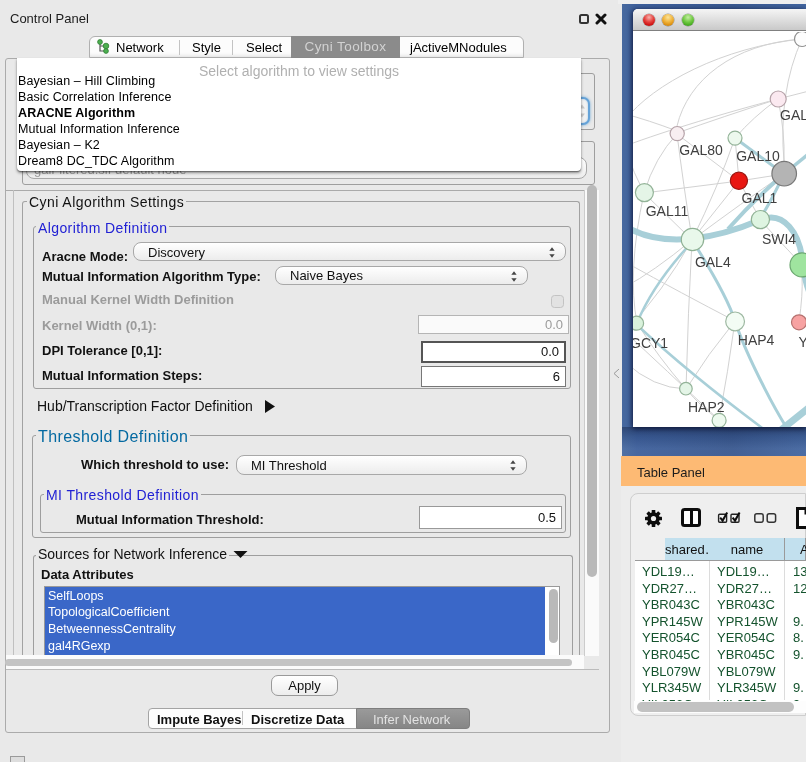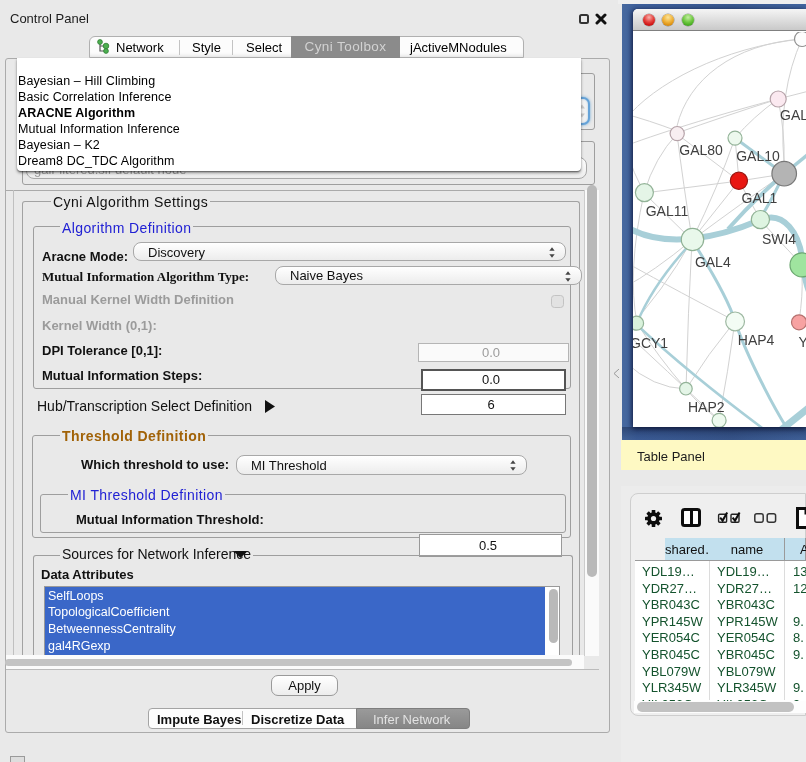--- a/index.html
+++ b/index.html
@@ -10,41 +10,41 @@
 
 #ctitle { left:10px; top:11px; font-size:13px; color:#1c1c1c; }
 #floatbtn { left:579px; top:14px; width:10px; height:10px; border:2px solid #333; border-radius:2.5px; }
 #tabstrip { left:89px; top:36px; width:435px; height:22px; background:#fcfcfc; border:1px solid #b0b0b0; border-radius:6px 6px 0 0; box-shadow:inset 0 -4px 5px -4px rgba(0,0,0,0.18); }
 .tsep { top:40px; width:1px; height:15px; background:#c3c3c3; }
 #seltab { left:291px; top:36px; width:109px; height:22px; background:#8b8b8b; font-size:13.5px; letter-spacing:0.4px; color:#d2d2d2; text-align:center; line-height:22px; }
 
 #panel { left:5px; top:58px; width:605px; height:675px; border:1px solid #ababab; border-radius:3px; background:#e9e9e9; }
 
 .grp { border:1px solid #9e9e9e; border-radius:3px; }
-.gtitle { font-size:13px; background:#e9e9e9; padding:0 2px;margin-left:24px; }
+.gtitle { font-size:13px; background:#e9e9e9; padding:0 2px; }
 
 .lbl { font-size:13px; color:#111; font-weight:bold; }
 .combo { border:1px solid #a8a8a8; border-radius:8px; background:linear-gradient(#ffffff,#ececec); font-size:13px; color:#111; }
 .spin { position:absolute; right:9px; top:3px; width:8px; height:13px; }
-.field { border:1px solid #999; background:#fff; font-size:13px; color:#111; text-align:center; padding-right:5px;margin-top:28px; }
+.field { border:1px solid #999; background:#fff; font-size:13px; color:#111; text-align:right; padding-right:5px; }
 
 #popup { left:17px; top:58px; width:564px; height:113px; background:#fff; border-radius:0 0 4px 4px; box-shadow:0 2px 3px rgba(0,0,0,0.42), 0 1px 1px rgba(0,0,0,0.3); z-index:50; }
 #popup .prompt { position:absolute; top:5px; width:100%; text-align:center; color:#b0b0b0; font-size:14px; }
 .pitem { position:absolute; left:1px; font-size:12.5px; letter-spacing:0.1px; color:#000; white-space:nowrap; }
 
 .sbthumb { background:#b9b9b9; border-radius:5px; }
 
 #btabs { left:148px; top:708px; width:322px; height:21px; background:#fdfdfd; border:1px solid #a4a4a4; border-radius:4px; font-size:13px; }
 
 #bluetop { left:618px; top:0; width:188px; height:4px; background:#efefef; }
 #blue { left:622px; top:4px; width:184px; height:452px; background:linear-gradient(90deg,#47699f 0%,#3d5f9b 8%,#39588f 60%,#42659f 100%); }
 #macwin { left:633px; top:9px; width:173px; height:418px; background:#fff; border-radius:5px 0 0 0; box-shadow:-2px 0 4px rgba(0,0,30,0.35), 0 2px 5px rgba(0,0,30,0.55); }
 #mactb { left:0; top:0; width:173px; height:22px; background:linear-gradient(#f5f5f5,#c9c9c9); border-bottom:1px solid #808080; border-radius:5px 0 0 0; }
 .tl { top:5px; width:12px; height:12px; border-radius:50%; box-shadow:0 0 0 0.5px rgba(80,80,80,0.55); }
-#tpband { left:621px; top:440px; width:185px; height:30px; background:#fef9c3; }
+#tpband { left:621px; top:456px; width:185px; height:30px; background:#fdba74; }
 #tpband span { position:absolute; left:16px; top:9px; font-size:13px; color:#1c1c1c; }
 #tparea { left:621px; top:486px; width:185px; height:276px; background:#ececec; }
 #tbox { left:630px; top:493px; width:176px; height:223px; background:#efefef; border:1px solid #cecece; border-radius:8px 0 0 8px; }
 .hcell { top:538px; height:23px; background:#c2e0ee; border-right:1px solid #9a9a9a; font-size:13px; color:#111; text-align:center; line-height:23px; }
 .trow { font-size:13px; color:#14532d; white-space:nowrap; }
 </style>
 </head>
 <body>
 
 <div class="abs" id="ctitle">Control Panel</div>
@@ -91,44 +91,44 @@
 <div class="abs gtitle" style="left:36px;top:220px;color:#2121d4;font-size:14px;letter-spacing:0.4px;">Algorithm Definition</div>
 
 <div class="abs lbl" style="left:42px;top:249px;">Aracne Mode:</div>
 <div class="abs combo" style="left:133px;top:242px;width:433px;height:19px;">
     <span style="position:absolute;left:14px;top:2px;font-size:13px;">Discovery</span>
     <svg class="spin" width="9" height="13" viewBox="0 0 9 13">
       <path d="M4.5 0.5 L7.5 4.5 H1.5 Z" fill="#444"></path>
       <path d="M4.5 12.5 L7.5 8.5 H1.5 Z" fill="#444"></path>
     </svg>
   </div>
-<div class="abs lbl" style="left:42px;top:269px;font-family:Liberation Serif, serif;">Mutual Information Algorithm Type:</div>
-<div class="abs combo" style="left:275px;top:266px;width:307px;height:19px;">
+<div class="abs lbl" style="left:42px;top:269px;">Mutual Information Algorithm Type:</div>
+<div class="abs combo" style="left:275px;top:266px;width:253px;height:19px;">
     <span style="position:absolute;left:14px;top:1px;font-size:13px;">Naive Bayes</span>
     <svg class="spin" width="9" height="13" viewBox="0 0 9 13">
       <path d="M4.5 0.5 L7.5 4.5 H1.5 Z" fill="#444"></path>
       <path d="M4.5 12.5 L7.5 8.5 H1.5 Z" fill="#444"></path>
     </svg>
   </div>
 <div class="abs lbl" style="left:42px;top:292px;color:#9b9b9b;">Manual Kernel Width Definition</div>
 <div class="abs" style="left:551px;top:295px;width:13px;height:13px;border:1px solid #c3c3c3;border-radius:3.5px;background:#e2e2e2;"></div>
 <div class="abs lbl" style="left:42px;top:318px;color:#9b9b9b;">Kernel Width (0,1):</div>
 <div class="abs field" style="left:418px;top:315px;width:151px;height:19px;color:#9b9b9b;border-color:#b5b5b5;background:#fafafa;line-height:17px;">0.0</div>
 <div class="abs lbl" style="left:42px;top:343px;">DPI Tolerance [0,1]:</div>
 <div class="abs field" style="left:421px;top:341px;width:145px;height:22px;border:2px solid #555;line-height:18px;">0.0</div>
 <div class="abs lbl" style="left:42px;top:367.5px;">Mutual Information Steps:</div>
 <div class="abs field" style="left:421px;top:366px;width:145px;height:21px;border-color:#777;line-height:19px;">6</div>
 
-<div class="abs" style="left:37px;top:398px;font-size:14px;color:#111;">Hub/Transcription Select Definition</div>
+<div class="abs" style="left:37px;top:398px;font-size:14px;color:#111;">Hub/Transcription Factor Definition</div>
 <svg class="abs" style="left:263px;top:399px;" width="14" height="15">
     <path d="M2 1 L12 7.5 L2 14 Z" fill="#111"></path>
   </svg>
 
 <div class="abs grp" style="left:32px;top:435px;width:539px;height:103px;"></div>
-<div class="abs gtitle" style="left:36px;top:428px;color:#a16207;font-size:14px;letter-spacing:0.4px;font-weight:bold;">Threshold Definition</div>
+<div class="abs gtitle" style="left:36px;top:428px;color:#0369a1;font-size:16px;letter-spacing:0.4px;">Threshold Definition</div>
 <div class="abs lbl" style="left:81px;top:457px;">Which threshold to use:</div>
 <div class="abs combo" style="left:236px;top:455px;width:291px;height:20px;">
     <span style="position:absolute;left:14px;top:2px;font-size:13px;">MI Threshold</span>
     <svg class="spin" width="9" height="13" viewBox="0 0 9 13">
       <path d="M4.5 0.5 L7.5 4.5 H1.5 Z" fill="#444"></path>
       <path d="M4.5 12.5 L7.5 8.5 H1.5 Z" fill="#444"></path>
     </svg>
   </div>
 <div class="abs grp" style="left:40px;top:494px;width:526px;height:39px;"></div>
 <div class="abs gtitle" style="left:44px;top:487px;color:#2121d4;font-size:14px;letter-spacing:0.4px;">MI Threshold Definition</div>
@@ -160,20 +160,21 @@
 <div class="abs" style="left:356px;top:708px;width:114px;height:21px;background:linear-gradient(#9a9a9a,#868686);border:1px solid #7e7e7e;border-radius:0 4px 4px 0;"></div>
 <div class="abs" style="left:373px;top:712px;font-size:13px;color:#e2e2e2;">Infer Network</div>
 
 <div class="abs" style="left:10px;top:756px;width:15px;height:10px;border:1px solid #9a9a9a;background:#ddd;"></div>
 
 <svg class="abs" style="left:613px;top:369px;" width="7" height="9">
     <path d="M6 0 L1 4.5 L6 9" stroke="#999" fill="none"></path>
   </svg>
 
 <div class="abs" id="popup">
+  <div class="prompt">Select algorithm to view settings</div>
   <div class="pitem" style="top:16px;">Bayesian – Hill Climbing</div>
   <div class="pitem" style="top:32px;">Basic Correlation Inference</div>
   <div class="pitem b" style="top:48px;">ARACNE Algorithm</div>
   <div class="pitem" style="top:64px;">Mutual Information Inference</div>
   <div class="pitem" style="top:79.5px;">Bayesian – K2</div>
   <div class="pitem" style="top:95.5px;">Dream8 DC_TDC Algorithm</div>
 </div>
 
 <div class="abs" id="bluetop"></div>
 <div class="abs" id="blue"></div>

